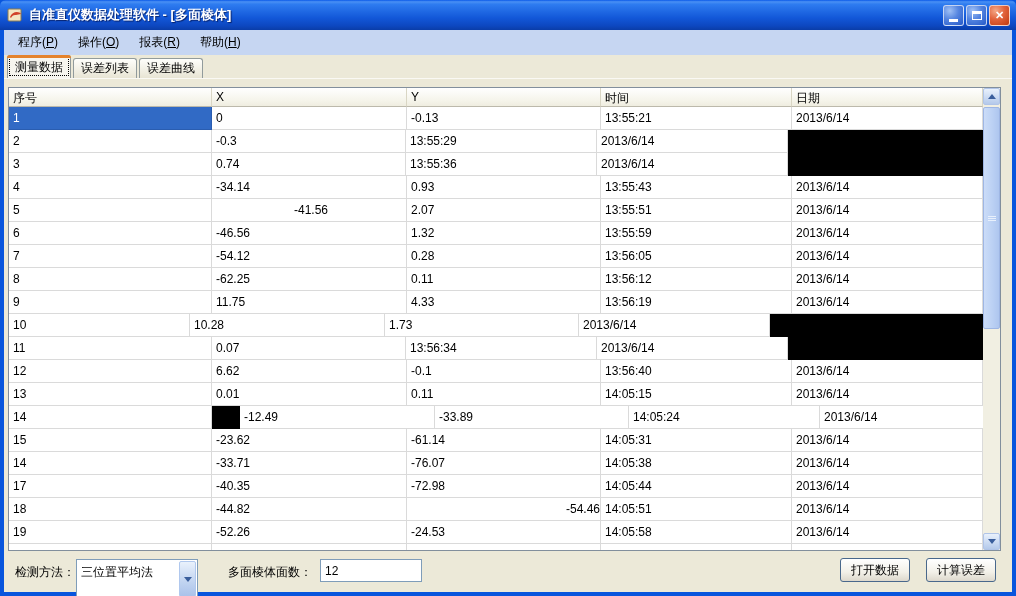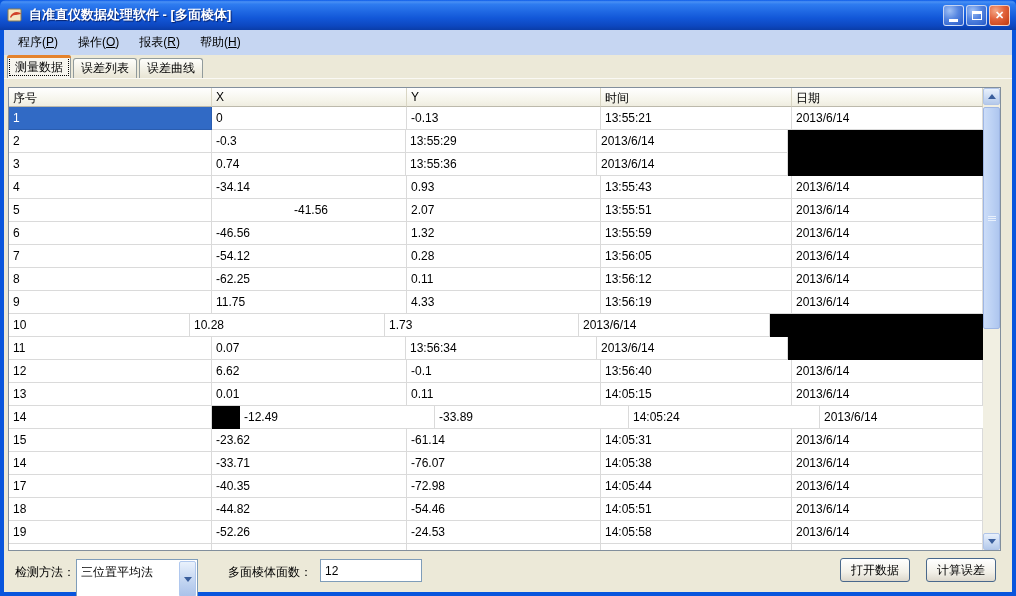--- a/index.html
+++ b/index.html
@@ -245,21 +245,21 @@
           <div class="tr">
             <div class="td" style="width: 203px;">17</div>
             <div class="td" style="width: 195px;">-40.35</div>
             <div class="td" style="width: 194px;">-72.98</div>
             <div class="td" style="width: 191px;">14:05:44</div>
             <div class="td" style="width: 191px;">2013/6/14</div>
           </div>
           <div class="tr">
             <div class="td" style="width: 203px;">18</div>
             <div class="td" style="width: 195px;">-44.82</div>
-            <div class="td" style="width: 194px;">-54.46</div>
+            <div class="td" style="width: 194px; text-align: right;">-54.46</div>
             <div class="td" style="width: 191px;">14:05:51</div>
             <div class="td" style="width: 191px;">2013/6/14</div>
           </div>
           <div class="tr">
             <div class="td" style="width: 203px;">19</div>
             <div class="td" style="width: 195px;">-52.26</div>
             <div class="td" style="width: 194px;">-24.53</div>
             <div class="td" style="width: 191px;">14:05:58</div>
             <div class="td" style="width: 191px;">2013/6/14</div>
           </div>

